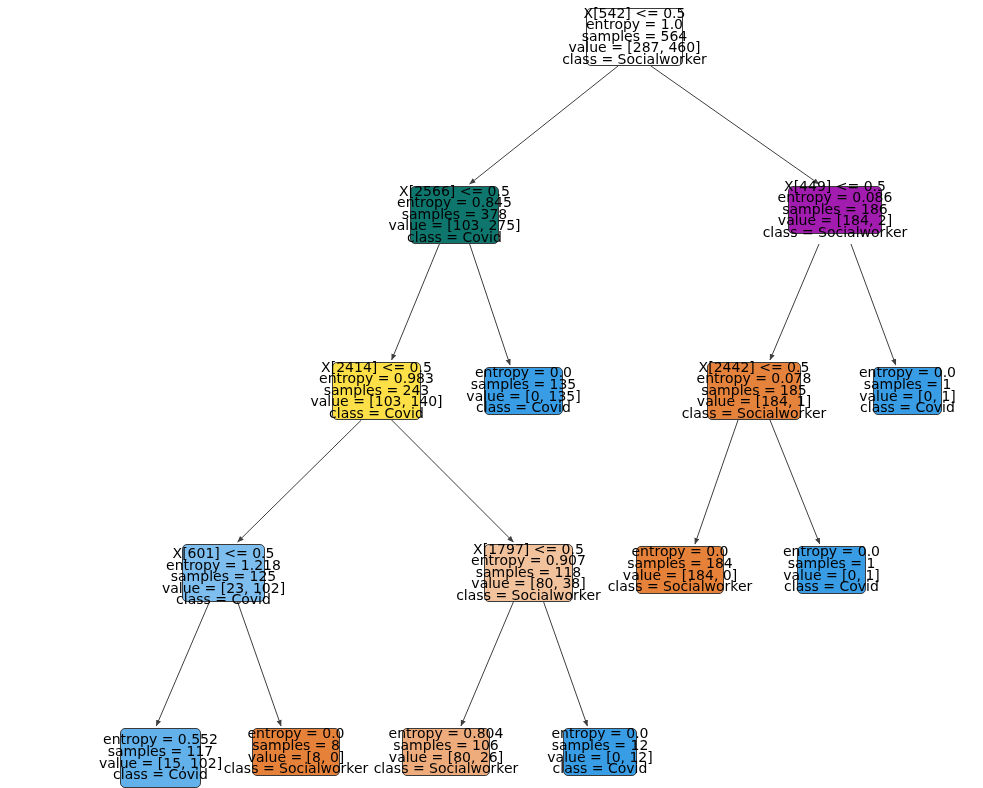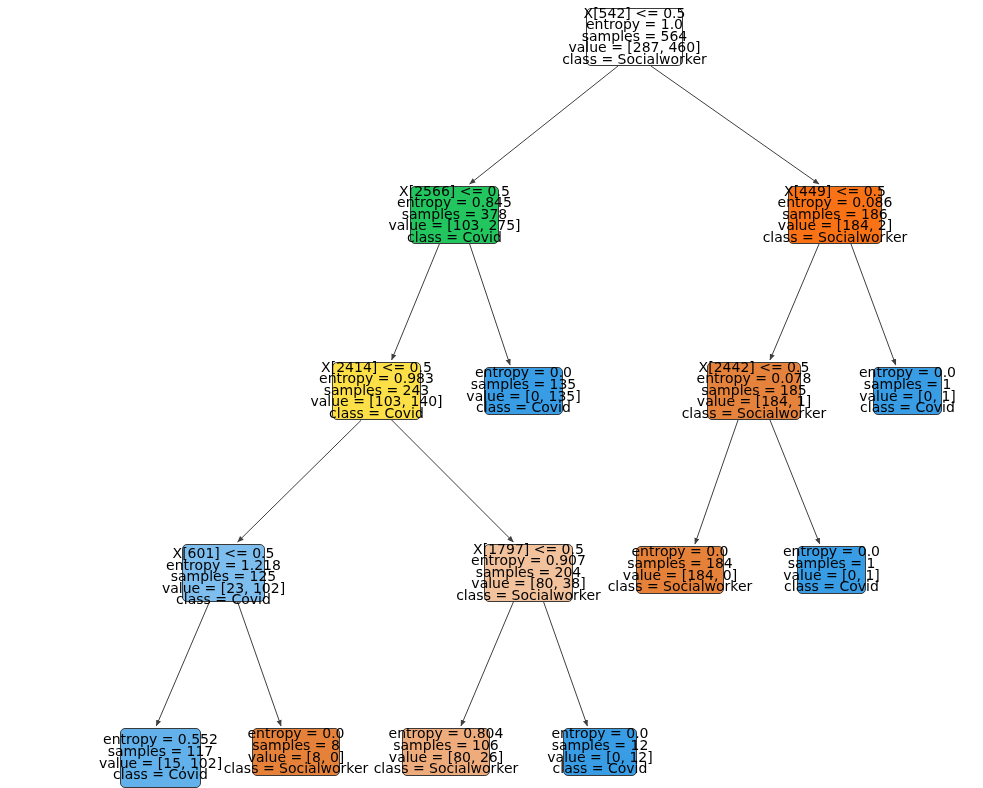--- a/index.html
+++ b/index.html
@@ -71,28 +71,28 @@
       </g>
   </svg>
   <div id="node-layer">
       <div class="tree-node" style="left: 586px; top: 8px; width: 97px; height: 58px; background: rgb(255, 255, 255);">
         <span class="node-line">X[542] &lt;= 0.5</span>
         <span class="node-line">entropy = 1.0</span>
         <span class="node-line">samples = 564</span>
         <span class="node-line">value = [287, 460]</span>
         <span class="node-line">class = Socialworker</span>
       </div>
-      <div class="tree-node" style="left: 410px; top: 186px; width: 89px; height: 58px; background: #22c55e;">
+      <div class="tree-node" style="left: 410px; top: 186px; width: 89px; height: 58px; background: #0f766e;">
         <span class="node-line">X[2566] &lt;= 0.5</span>
         <span class="node-line">entropy = 0.845</span>
         <span class="node-line">samples = 378</span>
         <span class="node-line">value = [103, 275]</span>
         <span class="node-line">class = Covid</span>
       </div>
-      <div class="tree-node" style="left: 788px; top: 186px; width: 94px; height: 58px; background: #f97316;">
+      <div class="tree-node" style="left: 788px; top: 186px; width: 94px; height: 48px; background: #a21caf;">
         <span class="node-line">X[449] &lt;= 0.5</span>
         <span class="node-line">entropy = 0.086</span>
         <span class="node-line">samples = 186</span>
         <span class="node-line">value = [184, 2]</span>
         <span class="node-line">class = Socialworker</span>
       </div>
       <div class="tree-node" style="left: 332px; top: 362px; width: 89px; height: 58px; background: #fde047;">
         <span class="node-line">X[2414] &lt;= 0.5</span>
         <span class="node-line">entropy = 0.983</span>
         <span class="node-line">samples = 243</span>
@@ -121,21 +121,21 @@
       <div class="tree-node" style="left: 182px; top: 544px; width: 83px; height: 58px; background: rgb(125, 190, 238); justify-content: space-between;">
         <span class="node-line">X[601] &lt;= 0.5</span>
         <span class="node-line">entropy = 1.218</span>
         <span class="node-line">samples = 125</span>
         <span class="node-line">value = [23, 102]</span>
         <span class="node-line">class = Covid</span>
       </div>
       <div class="tree-node" style="left: 484px; top: 544px; width: 89px; height: 58px; background: rgb(242, 194, 156);">
         <span class="node-line">X[1797] &lt;= 0.5</span>
         <span class="node-line">entropy = 0.907</span>
-        <span class="node-line">samples = 204</span>
+        <span class="node-line">samples = 118</span>
         <span class="node-line">value = [80, 38]</span>
         <span class="node-line">class = Socialworker</span>
       </div>
       <div class="tree-node" style="left: 636px; top: 546px; width: 88px; height: 48px; background: rgb(229, 129, 57);">
         <span class="node-line">entropy = 0.0</span>
         <span class="node-line">samples = 184</span>
         <span class="node-line">value = [184, 0]</span>
         <span class="node-line">class = Socialworker</span>
       </div>
       <div class="tree-node" style="left: 797px; top: 546px; width: 69px; height: 48px; background: rgb(57, 157, 229);">

